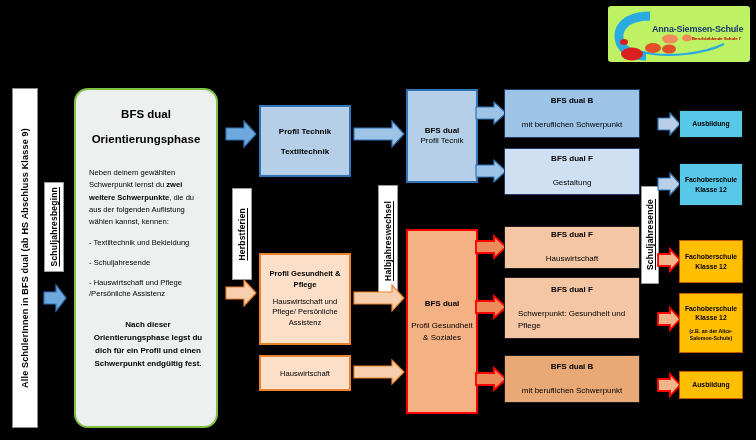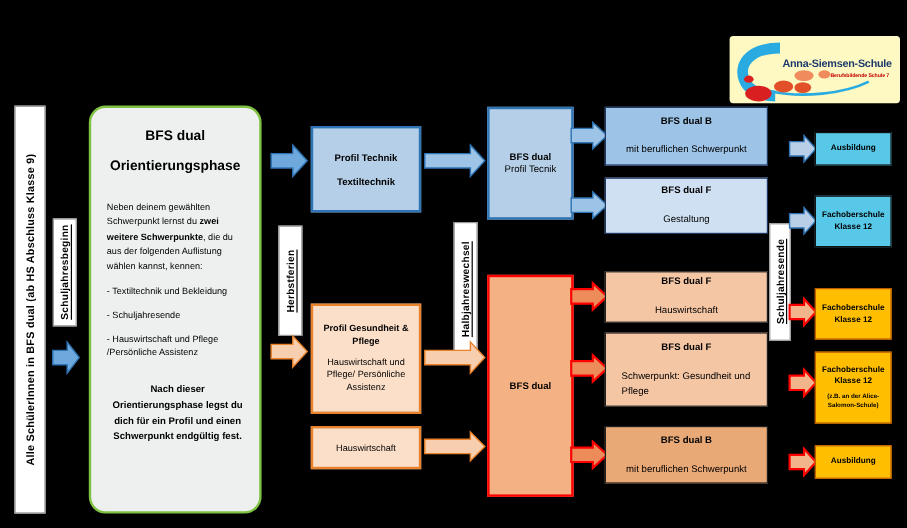--- a/index.html
+++ b/index.html
@@ -74,22 +74,22 @@
   #d4{left:679px;top:293px;width:64px;height:60px;background:#ffbf00;border:1.5px solid #c05b00;}
   #d5{left:679px;top:371px;width:64px;height:28px;background:#ffbf00;border:1.5px solid #c05b00;}
   .d .t{font-size:6.8px;font-weight:bold;line-height:1.45;}
   .d .sub{font-size:5.2px;font-weight:bold;line-height:1.35;margin-top:5px;}
 
   
   .arw{position:absolute;}
   .arw svg{display:block;}
 
   
-  #logo{position:absolute;left:608px;top:6px;width:142px;height:56px;background:#fef9c3;
-        border-radius:3px;overflow:hidden;margin-top:24px;}
+  #logo{position:absolute;left:608px;top:6px;width:142px;height:56px;background:#bef264;
+        border-radius:3px;overflow:hidden;}
   #logo .ltxt{position:absolute;left:44px;top:18px;font-size:9px;font-weight:bold;
               color:#1b3a6b;letter-spacing:-.2px;}
   #logo .lsub{position:absolute;left:84px;top:30px;font-size:4.4px;font-weight:bold;
               color:#c00000;letter-spacing:-.1px;}
   .vlabel.right{background:#fff;}
 </style>
 </head>
 <body>
 
 <div class="stage">
@@ -179,20 +179,21 @@
       <path d="M2 8 H40 V2 L52 14 L40 26 V20 H2 Z" fill="#f8cfae" stroke="#e8822c" stroke-width="1.2"></path>
     </svg>
   </div>
 
   <div class="box" id="b-tech">
     <div class="h">BFS dual</div>
     <div class="s">Profil Tecnik</div>
   </div>
   <div class="box" id="b-gs">
     <div class="h">BFS dual</div>
+    <div class="s">Profil Gesundheit &amp; Soziales</div>
   </div>
 
   <div class="arw" style="left:474px;top:100px;">
     <svg width="34" height="26" viewBox="0 0 34 26">
       <path d="M2 7 H20 V2 L32 13 L20 24 V19 H2 Z" fill="#9dc3e6" stroke="#2f75b5" stroke-width="1.2"></path>
     </svg>
   </div>
   <div class="arw" style="left:474px;top:158px;">
     <svg width="34" height="26" viewBox="0 0 34 26">
       <path d="M2 7 H20 V2 L32 13 L20 24 V19 H2 Z" fill="#9dc3e6" stroke="#2f75b5" stroke-width="1.2"></path>

